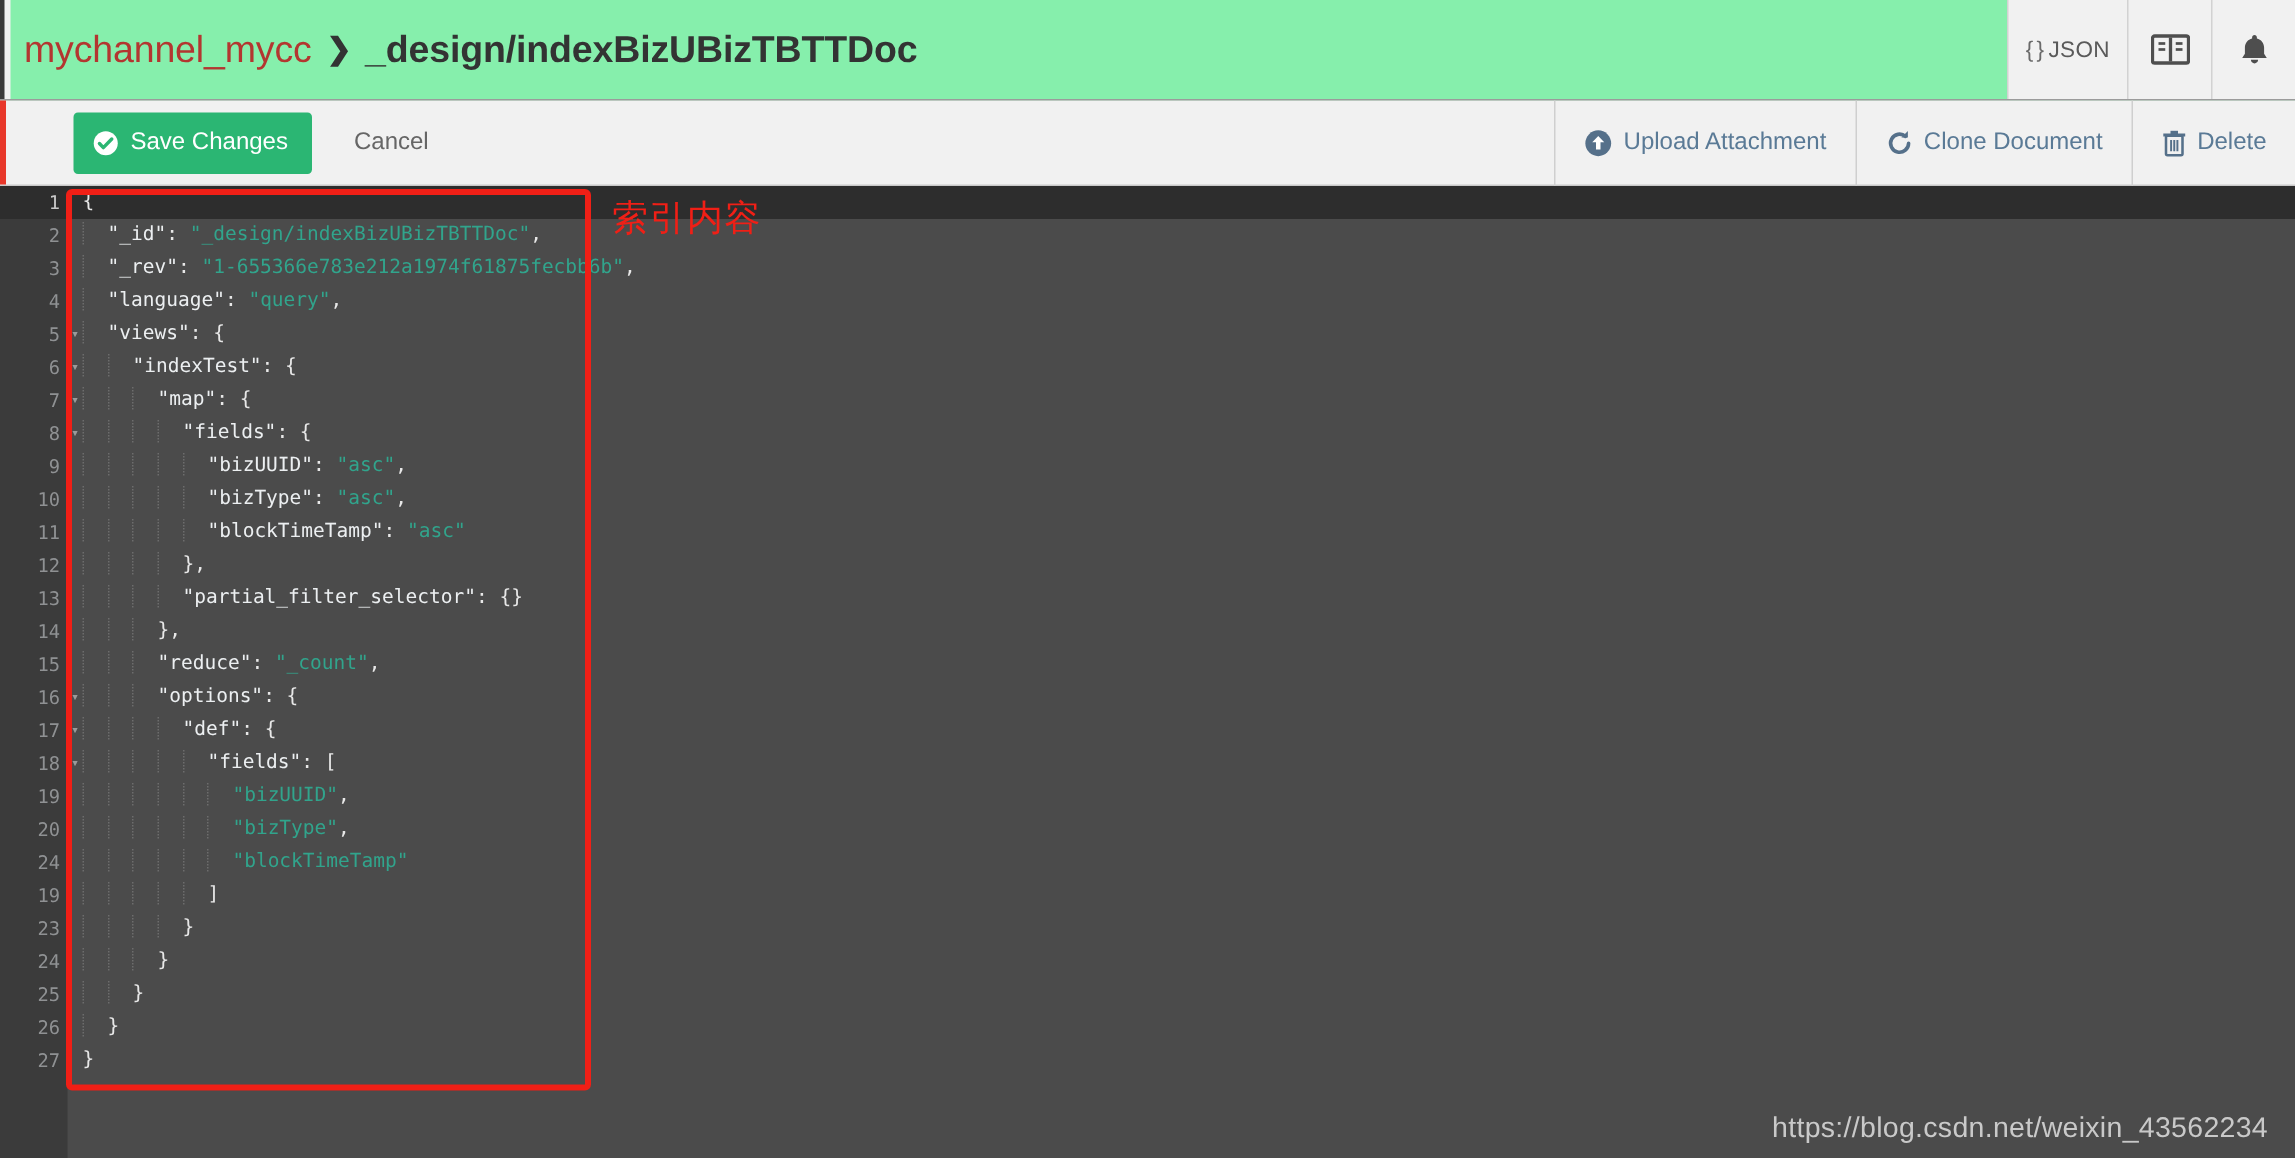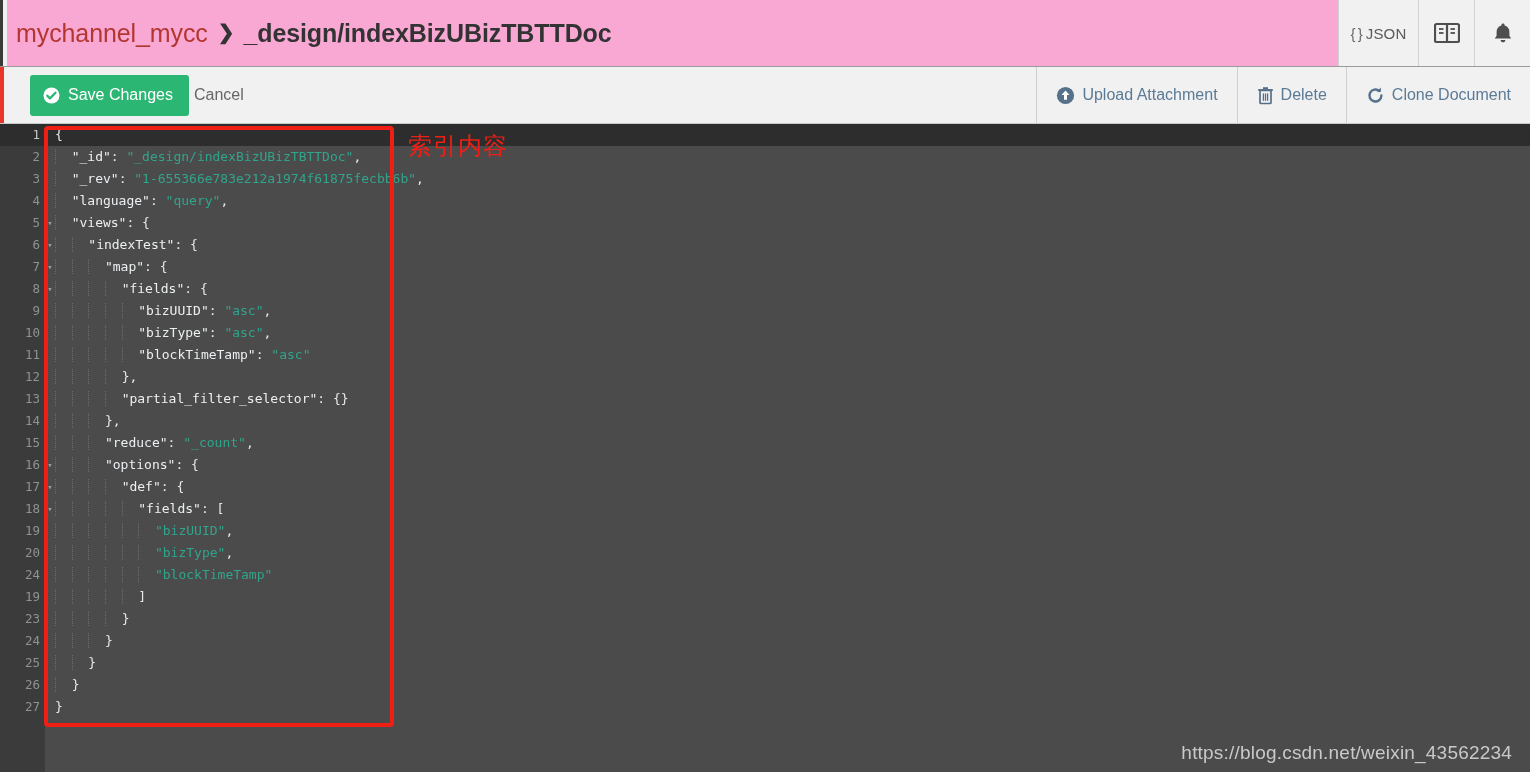--- a/index.html
+++ b/index.html
@@ -10,21 +10,21 @@
     overflow: hidden;
     font-family: "Liberation Sans", sans-serif;
     background: #4b4b4b;
   }
 
   
   #app { position: relative; width: 1530px; height: 772px; }
 
   .header-bar {
     position: absolute; left: 0; top: 0; width: 1530px; height: 67px;
-    background: #f9a8d4;
+    background: #86efac;
     border-bottom: 1px solid #9b9b9b;
     display: flex; align-items: stretch;
   }
   .header-left-edge {
     width: 7px; height: 100%;
     background: #f1f1f1;
     border-left: 3px solid #3a3a3a;
   }
   .breadcrumb {
     flex: 1;
@@ -60,35 +60,35 @@
     position: absolute; left: 0; top: 67px; width: 1530px; height: 57px;
     background: #f1f1f1;
     border-bottom: 1px solid #c9c9c9;
     display: flex; align-items: center;
   }
   .toolbar-left-edge {
     position: absolute; left: 0; top: 0; width: 4px; height: 100%;
     background: #e8372a;
   }
   .btn-save {
-    margin-left: 30px;
+    margin-left: 49px;
     height: 41px;
     background: #2bb673;
     color: #fff;
     border: none;
     border-radius: 3px;
     font-size: 16px;
     padding: 0 16px 0 13px;
     display: inline-flex; align-items: center; gap: 8px;
     cursor: pointer;
     font-family: "Liberation Sans", sans-serif;
   }
   .btn-save .check { display: flex; }
   .btn-cancel {
-    margin-left: 5px;
+    margin-left: 28px;
     color: #666; font-size: 16px; cursor: pointer;
   }
   .toolbar-spacer { flex: 1; }
   .toolbar-right { display: flex; align-items: stretch; height: 57px; padding-left: 12px; }
   .tb-btn {
     display: flex; align-items: center; gap: 7px;
     padding: 0 19px;
     border-left: 1px solid #cfcfcf;
     color: #5a7a96;
     font-size: 16px;
@@ -248,40 +248,40 @@
           <svg width="19" height="19" viewBox="0 0 19 19">
             <circle cx="9.5" cy="9.5" r="8.6" fill="#55708a"></circle>
             <path d="M9.5 4.6l4 4.3h-2.5v4.8H8v-4.8H5.5z" fill="#ffffff"></path>
           </svg>
         </span>
         <span>Upload Attachment</span>
       </div>
 
       <div class="tb-btn">
         <span class="tb-ico">
+          <svg width="19" height="19" viewBox="0 0 19 19">
+            <path d="M15.4 9.5a6 6 0 1 1-2.1-4.6" fill="none" stroke="#55708a" stroke-width="2.4" stroke-linecap="round"></path>
+            <path d="M14.9 1.4v4.3h-4.3z" fill="#55708a"></path>
+          </svg>
+        </span>
+        <span>Clone Document</span>
+      </div>
+
+      <div class="tb-btn">
+        <span class="tb-ico">
           <svg width="17" height="19" viewBox="0 0 17 19">
             <rect x="3" y="4.5" width="11" height="13" rx="1" fill="none" stroke="#55708a" stroke-width="1.7"></rect>
             <line x1="1.2" y1="4" x2="15.8" y2="4" stroke="#55708a" stroke-width="1.9"></line>
             <rect x="6" y="1.2" width="5" height="2.2" fill="#55708a"></rect>
             <line x1="6.4" y1="7.4" x2="6.4" y2="14.8" stroke="#55708a" stroke-width="1.3"></line>
             <line x1="8.5" y1="7.4" x2="8.5" y2="14.8" stroke="#55708a" stroke-width="1.3"></line>
             <line x1="10.6" y1="7.4" x2="10.6" y2="14.8" stroke="#55708a" stroke-width="1.3"></line>
           </svg>
         </span>
         <span>Delete</span>
-      </div>
-
-      <div class="tb-btn">
-        <span class="tb-ico">
-          <svg width="19" height="19" viewBox="0 0 19 19">
-            <path d="M15.4 9.5a6 6 0 1 1-2.1-4.6" fill="none" stroke="#55708a" stroke-width="2.4" stroke-linecap="round"></path>
-            <path d="M14.9 1.4v4.3h-4.3z" fill="#55708a"></path>
-          </svg>
-        </span>
-        <span>Clone Document</span>
       </div>
 
     </div>
   </div>
 
   <div class="editor">
     <div class="active-line-band"></div>
     <div class="gutter" id="gutter">
         <div class="gutter-line active">1<span class="fold">▾</span></div>
         <div class="gutter-line">2</div>

